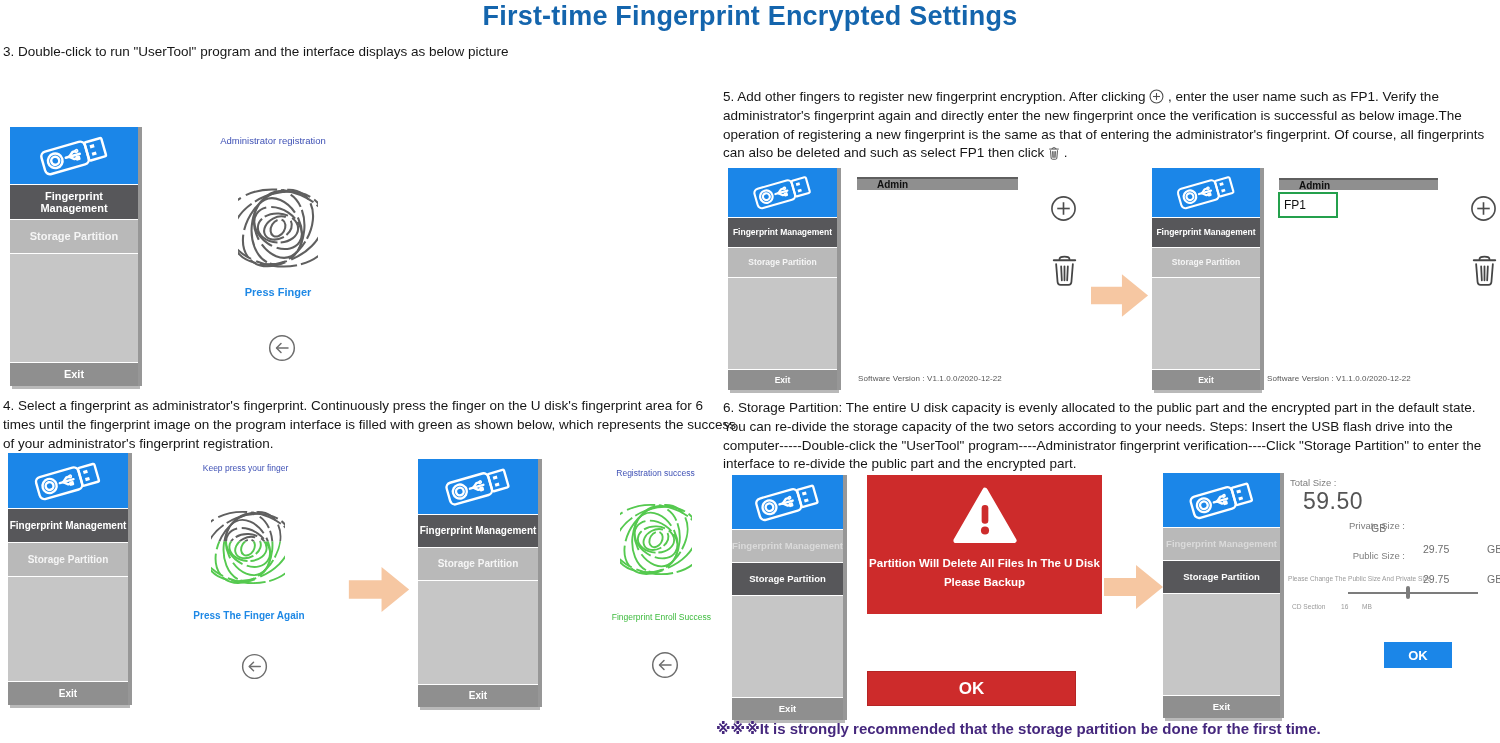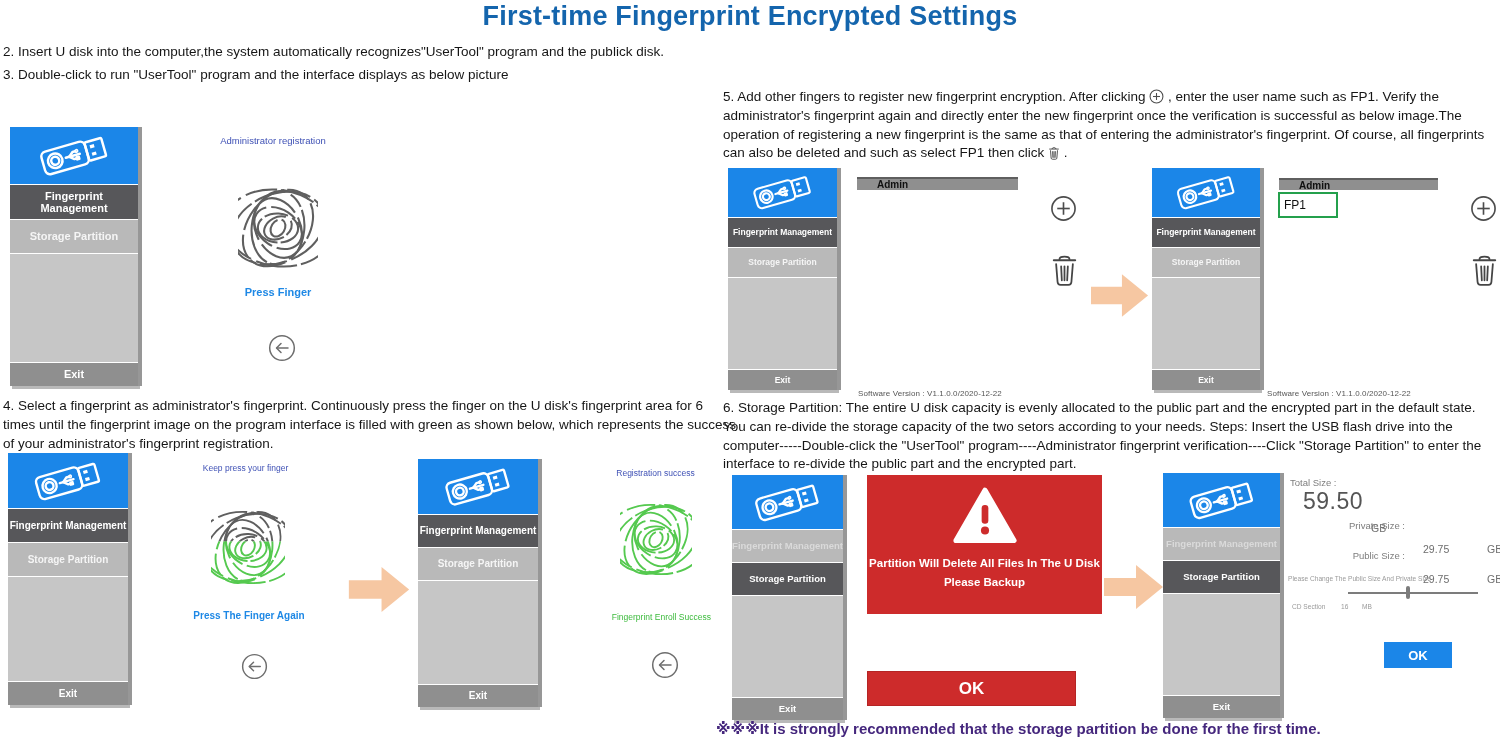--- a/index.html
+++ b/index.html
@@ -29,21 +29,21 @@
 
   .scr-title{color:var(--label-indigo);text-align:center;}
   .scr-prompt{color:var(--prompt-blue);text-align:center;font-weight:bold;}
   .scr-success{color:var(--success-green);text-align:right;}
   .fingerprint{position:absolute;}
 
   .admin-bar{background:#8f8f8f;border-top:2px solid #5f5f5f;color:#101010;font-size:10px;
              display:flex;align-items:center;padding-left:20px;box-sizing:border-box;font-weight:600;}
   .fp1-input{background:#fff;border:2px solid var(--fp1-border-green);color:#111;font-size:12px;
              padding:0 12px 0 4px;box-sizing:border-box;font-family:inherit;}
-  .sv-text{font-size:8px;color:#565656;letter-spacing:0.1px;margin-top:15px;}
+  .sv-text{font-size:8px;color:#565656;letter-spacing:0.1px;}
 
   .warn-panel{background:var(--warning-red);display:flex;flex-direction:column;align-items:center;}
   .warn-panel .w-tri{width:66px;height:58px;margin-top:12px;}
   .warn-msg{color:#fff;font-size:11.5px;font-weight:bold;text-align:center;line-height:19px;margin-top:9px;}
   .red-ok{background:var(--warning-red);color:#fff;font-size:17px;font-weight:bold;display:flex;
           align-items:center;justify-content:center;border:1px solid #b52424;box-sizing:border-box;cursor:default;}
   .blue-ok{background:var(--header-blue);color:#fff;font-size:13px;font-weight:bold;display:flex;
            align-items:center;justify-content:center;cursor:default;}
 
   .lbl-gray{color:#7d7d7d;font-size:9.5px;}
@@ -56,21 +56,20 @@
   .note-line{color:var(--note-purple);font-size:15px;font-weight:bold;}
 </style>
 </head>
 <body>
 
 <div class="stage">
 
   <div class="abs page-title">First-time Fingerprint Encrypted Settings</div>
 
   <div class="abs step" style="left:3px;top:43px;width:737px;">
-    <p>2. Insert U disk into the computer,the system automatically recognizes"UserTool" program and the publick disk.</p>
     <p>3. Double-click to run "UserTool" program and the interface displays as below picture</p>
   </div>
 
   <div class="panel pf11" style="left:10px;top:127px;width:128px;height:259px;">
     <div class="p-head">
       <svg viewBox="0 0 120 64">
           <g fill="none" stroke="#fff" stroke-width="3.4" stroke-linejoin="round" stroke-linecap="round" transform="rotate(-16 60 32)">
             <rect x="16" y="16" width="62" height="32" rx="7"></rect>
             <circle cx="33" cy="32" r="10"></circle>
             <circle cx="33" cy="32" r="5.5"></circle>

